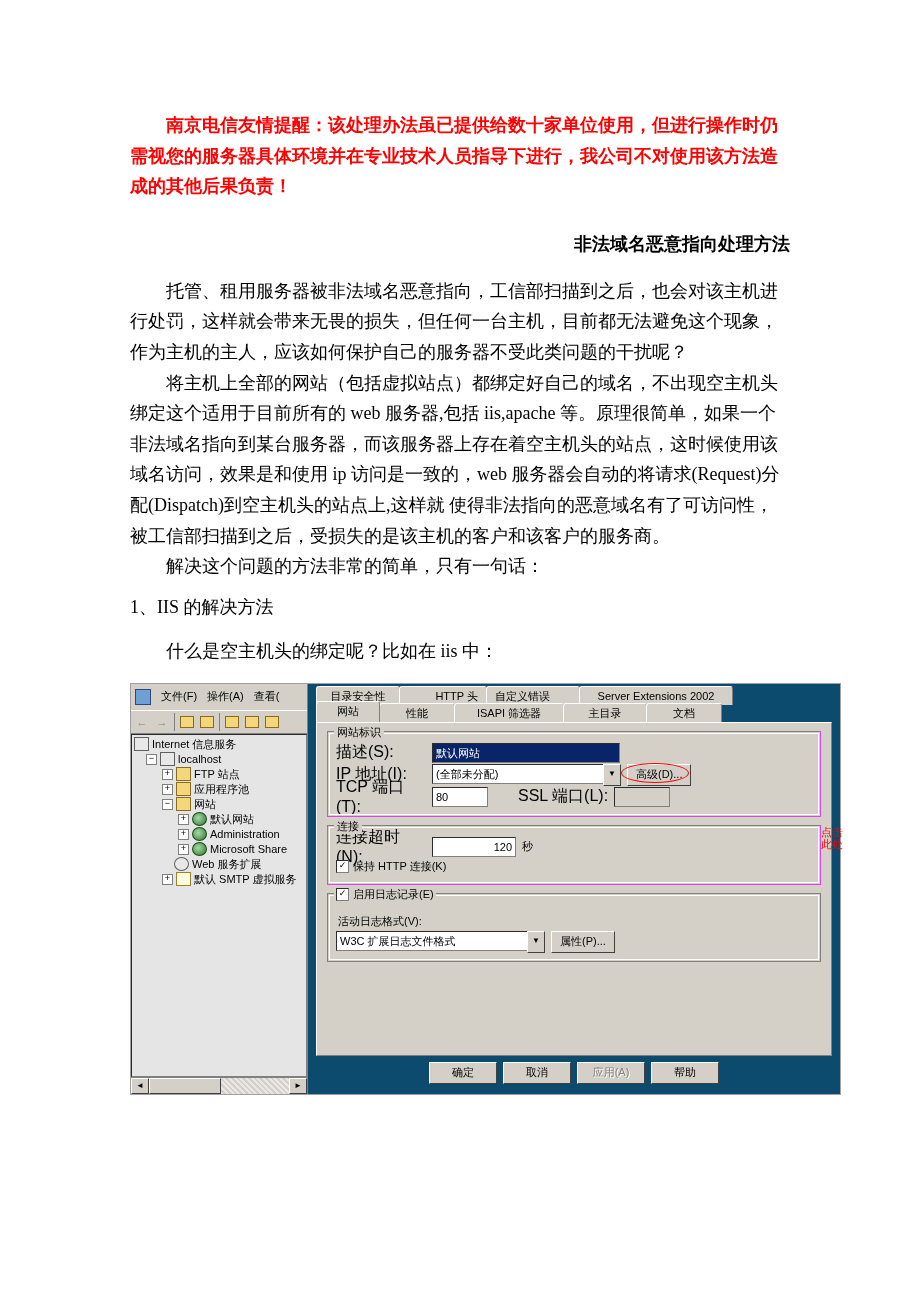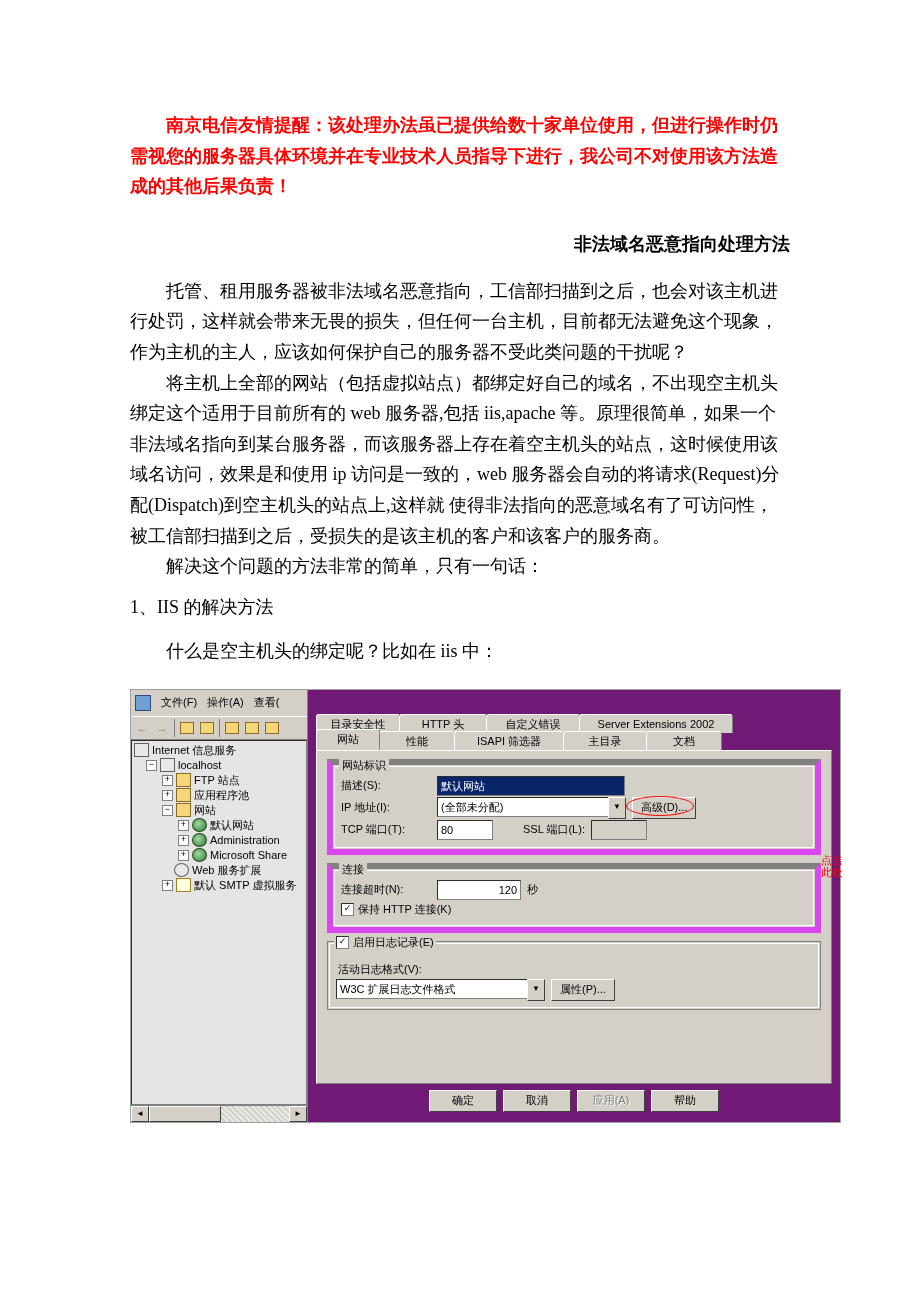--- a/index.html
+++ b/index.html
@@ -34,21 +34,21 @@
   }
   .para-noindent {
     font-size: 18px;
     line-height: 1.7;
     margin: 10px 0 0 0;
   }
   .sub-para {
     font-size: 18px;
     line-height: 1.7;
     text-indent: 2em;
-    margin: 14px 0 22px 0;
+    margin: 14px 0 16px 0;
   }
 
   
   .screenshot {
     width: 709px;
     margin: 6px 0 0 0;
     font-family: "Tahoma", "SimSun", sans-serif;
     font-size: 11px;
     border: 1px solid #a0a0a0;
     background: #d4d0c8;
@@ -196,22 +196,22 @@
     width: 70px; height: 14px;
     background: #d4d0c8;
     border: 1px solid #fff;
     border-right-color: #404040;
     border-bottom-color: #404040;
   }
 
   
   .right-pane {
     flex: 1;
-    background: #701a75;
-    padding: 24px 8px 8px 8px;
+    background: #0c4a6e;
+    padding: 2px 8px 8px 8px;
   }
   .tabs {
     position: relative;
     height: 36px;
   }
   .tab-row {
     display: flex;
     position: absolute;
     left: 0;
   }
@@ -243,21 +243,21 @@
     border: 1px solid #fff;
     border-right-color: #808080;
     border-bottom-color: #808080;
     background: #d4d0c8;
     padding: 8px 10px 4px 10px;
     min-height: 320px;
     position: relative;
   }
 
   .group {
-    border: 6px solid #d946ef;
+    border: 1px solid #d946ef;
     border-top-color: #808080;
     position: relative;
     padding: 10px 8px 8px 8px;
     margin-bottom: 8px;
   }
   .group::after {
     content: "";
     position: absolute;
     inset: 1px;
     border: 1px solid #fff;
@@ -274,21 +274,21 @@
   }
 
   .form-row {
     display: flex;
     align-items: center;
     height: 22px;
     gap: 6px;
   }
   .form-row label {
     width: 90px;
-    font-size: 11px;
+    font-size: 16px;
   }
   .inp {
     background: #fff;
     border: 1px inset #808080;
     height: 18px;
     line-height: 18px;
     padding: 0 3px;
     font-size: 11px;
     color: #000;
   }
@@ -493,22 +493,22 @@
           <div class="sb-track"></div>
           <div class="sb-btn">►</div>
         </div>
       </div>
 
       <div class="right-pane">
 
         <div class="tabs">
           <div class="tab-row top">
             <div class="tab" style="width:66px;text-align:center">目录安全性</div>
-            <div class="tab" style="width:70px;text-align:center">HTTP 头</div>
-            <div class="tab" style="width:76px;text-align:center">自定义错误</div>
+            <div class="tab" style="width:70px;text-align:right">HTTP 头</div>
+            <div class="tab" style="width:76px;text-align:left">自定义错误</div>
             <div class="tab" style="width:136px;text-align:center">Server Extensions 2002</div>
           </div>
           <div class="tab-row bottom">
             <div class="tab active" style="width:46px;text-align:center">网站</div>
             <div class="tab" style="width:58px;text-align:center">性能</div>
             <div class="tab" style="width:92px;text-align:center">ISAPI 筛选器</div>
             <div class="tab" style="width:66px;text-align:center">主目录</div>
             <div class="tab" style="width:58px;text-align:center">文档</div>
           </div>
         </div>

